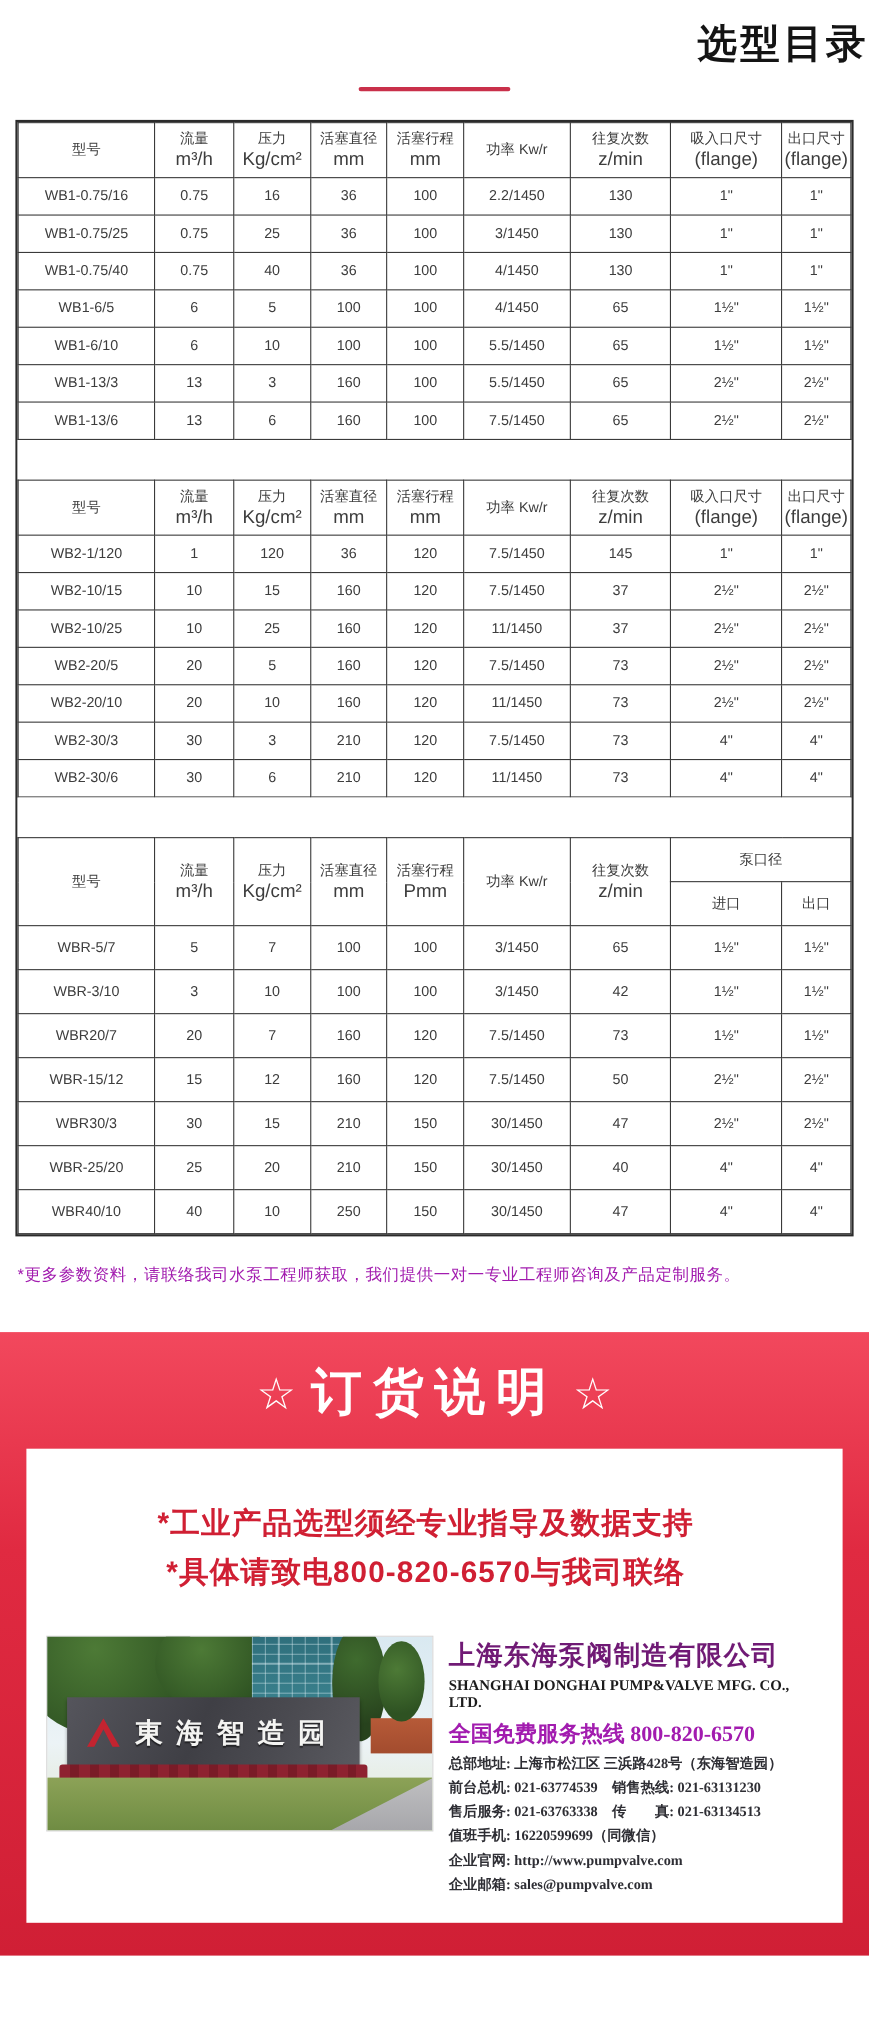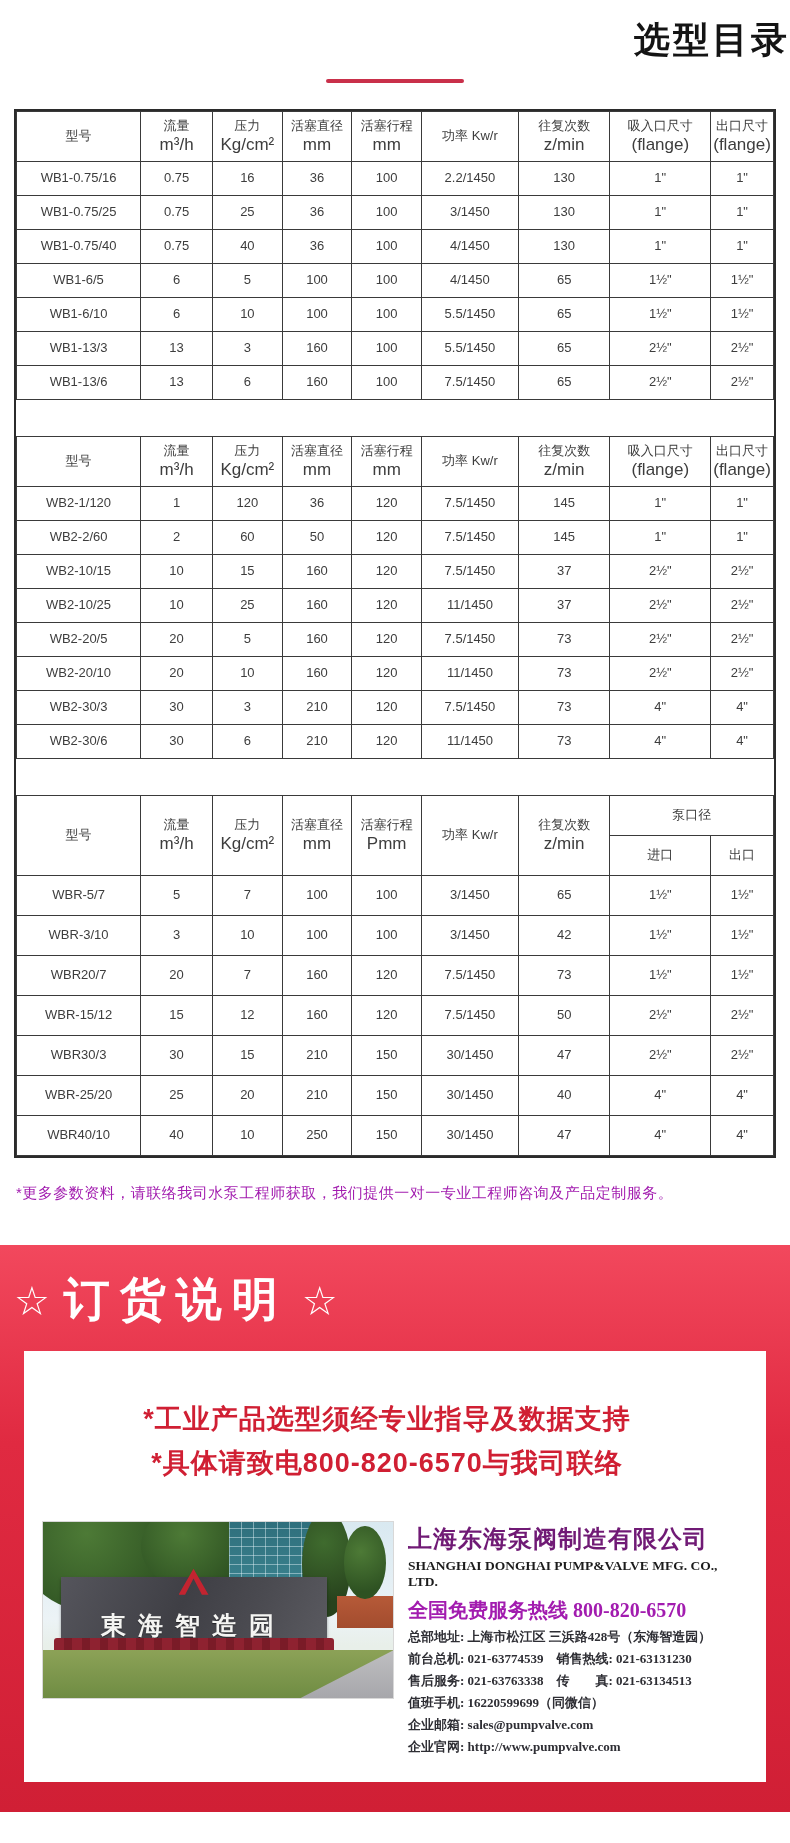--- a/index.html
+++ b/index.html
@@ -54,21 +54,21 @@
   }
 
   
   .order-section {
     margin-top:42px;
     background:linear-gradient(180deg,#f2485d 0%, #e02a41 35%, #d01f35 100%);
     padding-bottom:30px;
   }
   .order-title {
     margin:0; padding:24px 0 20px 0;
-    color:#ffffff;
+    text-align:center; color:#ffffff;
     font-size:46px; font-weight:bold; letter-spacing:10px;
   }
   .order-title .star { font-size:40px; letter-spacing:0; padding:0 14px; font-weight:normal; }
   .white-panel {
     background:#ffffff;
     margin:0 24px;
     padding:42px 34px 26px 18px;
   }
   .note {
     margin:8px 0; text-align:center;
@@ -97,23 +97,22 @@
     background:linear-gradient(180deg,#b65a38,#a34c2e);
   }
   .ph-tree { position:absolute; border-radius:50%; background:radial-gradient(circle at 40% 35%, #4d7a36, #2e5222 75%); }
   .t1 { left:-6%; top:-18%; width:46%; height:70%; }
   .t2 { left:28%; top:-10%; width:30%; height:48%; }
   .t3 { left:74%; top:-6%; width:14%; height:60%; background:radial-gradient(circle at 45% 30%, #3f6b2e, #27421d 75%); }
   .t4 { left:86%; top:2%; width:12%; height:42%; }
   .ph-wall {
     position:absolute; left:5%; top:31%; width:76%; height:37%;
     background:linear-gradient(115deg,#55555c 0%, #3f3f45 45%, #4a4a50 70%, #5a5a60 100%);
-    display:flex; align-items:center; justify-content:flex-end; gap:14px;
+    display:flex; align-items:center; justify-content:center; gap:14px;
     box-shadow:0 2px 3px rgba(0,0,0,.35);
-    flex-direction:column;
   }
   .ph-logo {
     width:30px; height:26px; flex:0 0 auto;
     background:#c32430;
     clip-path:polygon(50% 0%, 100% 100%, 78% 100%, 50% 38%, 22% 100%, 0% 100%);
   }
   .ph-wall-text {
     color:#f4f4f2; font-size:25px; font-weight:bold; letter-spacing:12px;
     text-shadow:0 1px 1px rgba(0,0,0,.5); white-space:nowrap;
   }
@@ -330,31 +329,20 @@
               <div class="sub">(flange)</div>
             </th>
           </tr>
         </thead>
         <tbody>
           <tr>
             <td>WB2-1/120</td>
             <td>1</td>
             <td>120</td>
             <td>36</td>
-            <td>120</td>
-            <td>7.5/1450</td>
-            <td>145</td>
-            <td>1"</td>
-            <td>1"</td>
-          </tr>
-          <tr>
-            <td>WB2-2/60</td>
-            <td>2</td>
-            <td>60</td>
-            <td>50</td>
             <td>120</td>
             <td>7.5/1450</td>
             <td>145</td>
             <td>1"</td>
             <td>1"</td>
           </tr>
           <tr>
             <td>WB2-10/15</td>
             <td>10</td>
             <td>15</td>
@@ -580,21 +568,21 @@
         </div>
 
         <div class="company-info">
           <div class="cn-name">上海东海泵阀制造有限公司</div>
           <div class="en-name">SHANGHAI DONGHAI PUMP&amp;VALVE MFG. CO., LTD.</div>
           <div class="hotline">全国免费服务热线 800-820-6570</div>
           <div class="detail">总部地址: 上海市松江区 三浜路428号（东海智造园）</div>
           <div class="detail">前台总机: 021-63774539　销售热线: 021-63131230</div>
           <div class="detail">售后服务: 021-63763338　传　　真: 021-63134513</div>
           <div class="detail">值班手机: 16220599699（同微信）</div>
+          <div class="detail">企业官网: http://www.pumpvalve.com</div>
           <div class="detail">企业邮箱: sales@pumpvalve.com</div>
-          <div class="detail">企业官网: http://www.pumpvalve.com</div>
         </div>
 
       </div>
     </div>
   </section>
 
 </div>
 
 </body></html>

